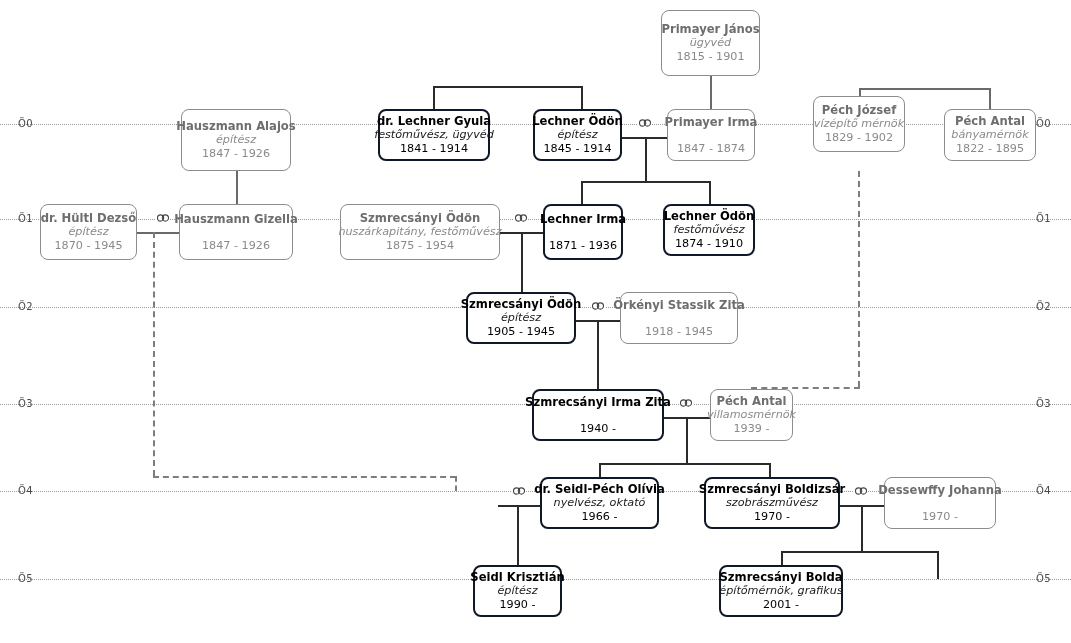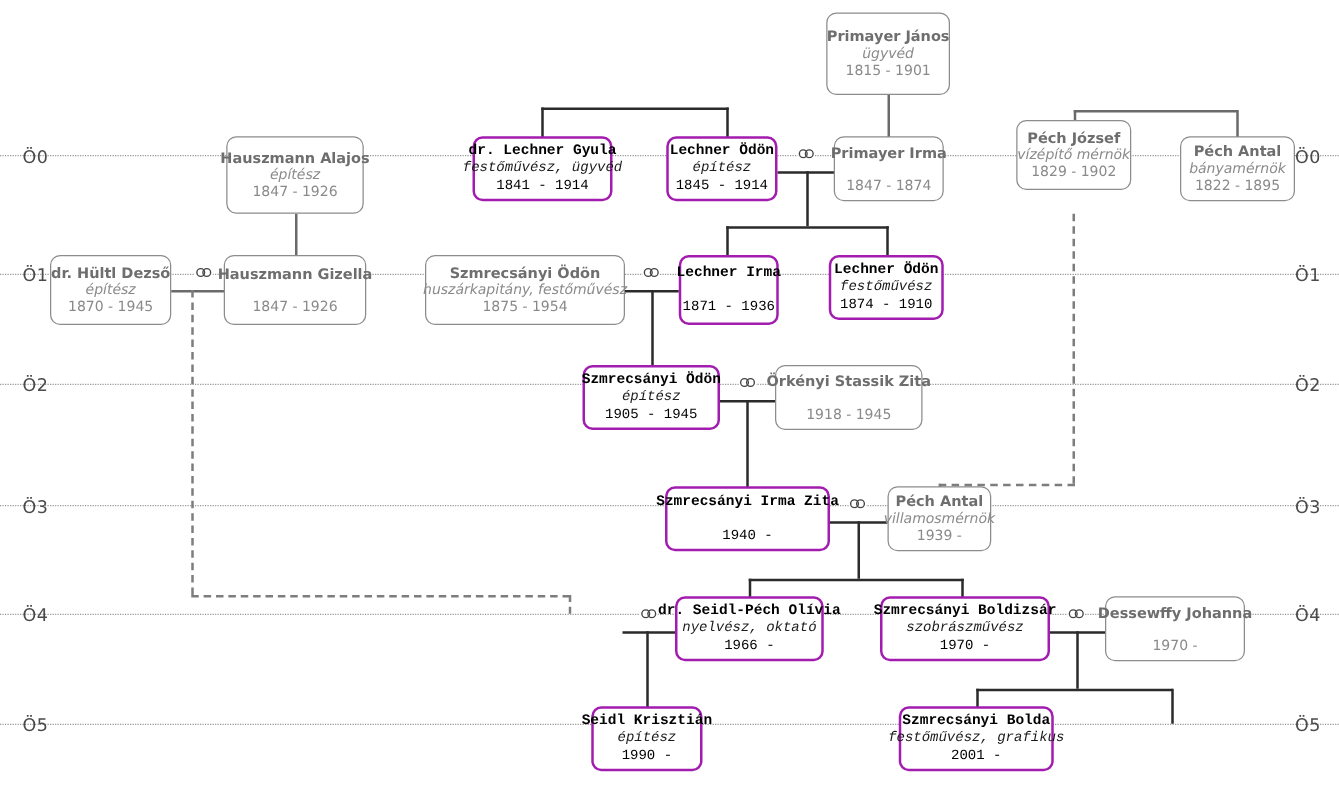--- a/index.html
+++ b/index.html
@@ -9,42 +9,42 @@
     color:#1a1a1a;
   }
   #stage{position:absolute;left:0;top:0;width:1071px;height:643px;}
 
   
   .genline{
     position:absolute;left:0;width:1071px;height:0;
     border-top:1px dotted #9a9a9a;
   }
   .genlabel{
-    position:absolute;font-size:14px;color:#4a4a4a;letter-spacing:.3px;
+    position:absolute;font-size:10px;color:#4a4a4a;letter-spacing:.3px;
     font-family:"DejaVu Sans","Liberation Sans",sans-serif;
   }
   .genlabel.left{left:18px;}
   .genlabel.right{left:1036px;}
 
   
   #title{
     position:absolute;left:47px;top:23px;width:330px;
     font-style:italic;font-size:11.5px;line-height:16.6px;color:#5c5c5c;
     font-family:"DejaVu Sans","Liberation Sans",sans-serif;
   }
   #title div{white-space:nowrap;}
 
   
   .person{
     position:absolute;box-sizing:border-box;
     border:1px solid #8c8c8c;border-radius:8px;background:#fff;
     display:flex;flex-direction:column;align-items:center;justify-content:center;
     text-align:center;z-index:5;padding:2px 4px;
   }
-  .person.strong{border:2px solid #a21caf;font-family:Liberation Mono, monospace;}
+  .person.strong{border:2px solid #0f172a;}
   .person .nm{
     font-size:11.6px;font-weight:bold;color:#6e6e6e;line-height:14px;
     white-space:nowrap;
   }
   .person.strong .nm{color:#000;}
   .person .oc{
     font-size:11.2px;font-style:italic;color:#8a8a8a;line-height:14px;
     white-space:nowrap;
   }
   .person.strong .oc{color:#1a1a1a;}
@@ -312,18 +312,18 @@
   </div>
 
   <div class="person strong" style="left:473px;top:565px;width:89px;height:52px">
     <div class="nm">Seidl Krisztián</div>
     <div class="oc">építész</div>
     <div class="dt">1990 -</div>
   </div>
 
   <div class="person strong" style="left:719px;top:565px;width:124px;height:52px">
     <div class="nm">Szmrecsányi Bolda</div>
-    <div class="oc">festőművész, grafikus</div>
+    <div class="oc">építőmérnök, grafikus</div>
     <div class="dt">2001 -</div>
   </div>
 
 
 </div>
 
 </body></html>

